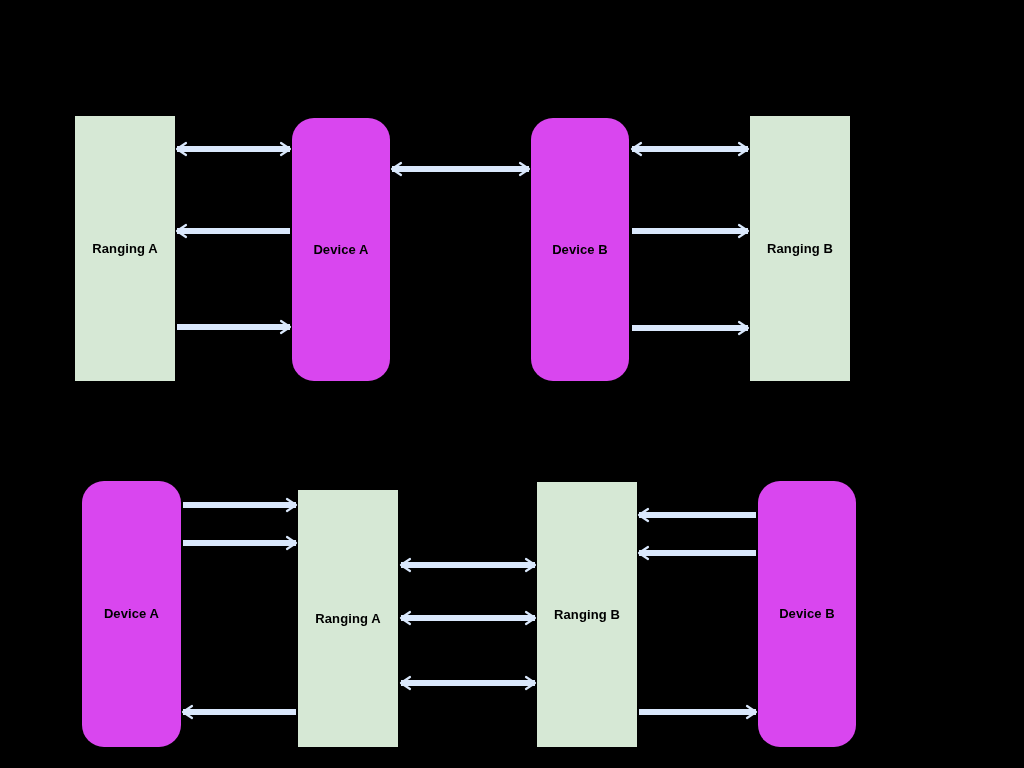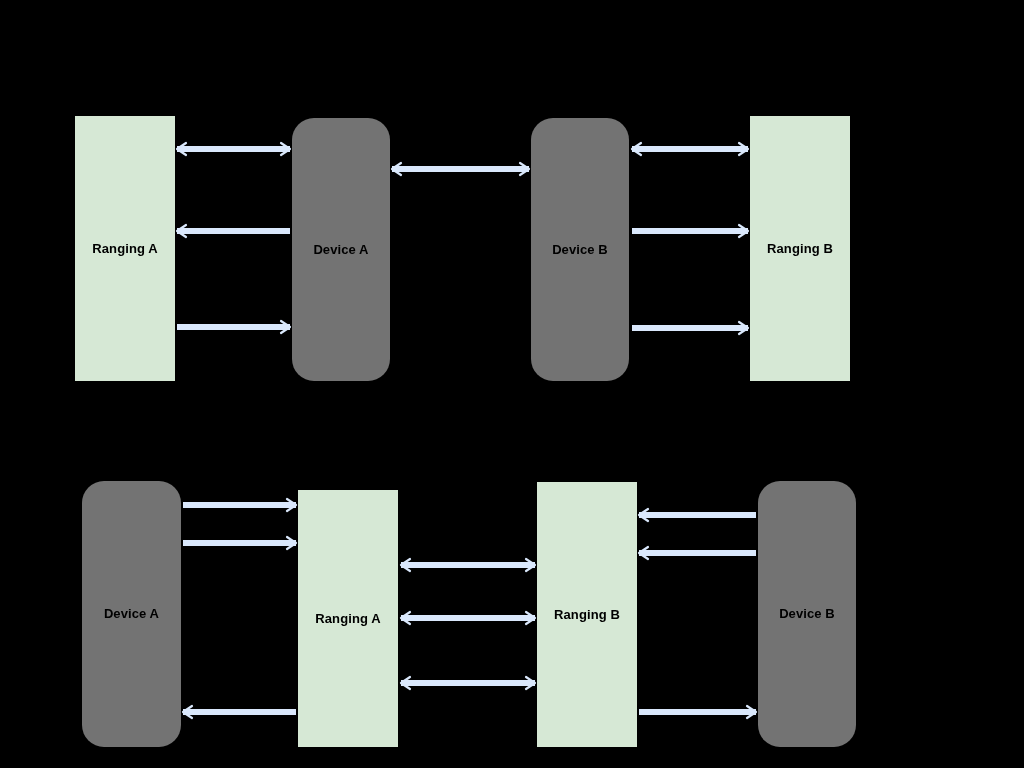--- a/index.html
+++ b/index.html
@@ -34,21 +34,21 @@
     text-align: center;
     line-height: 1.2;
     letter-spacing: 0.1px;
     user-select: none;
   }
   .node.green {
     background: #d6e8d5;
     border-radius: 0;
   }
   .node.blue {
-    background: #737373;
+    background: #d946ef;
     border-radius: 22px;
   }
   .node-label {
     pointer-events: none;
     white-space: nowrap;
   }
   svg.edges {
     position: absolute;
     left: 0;
     top: 0;

